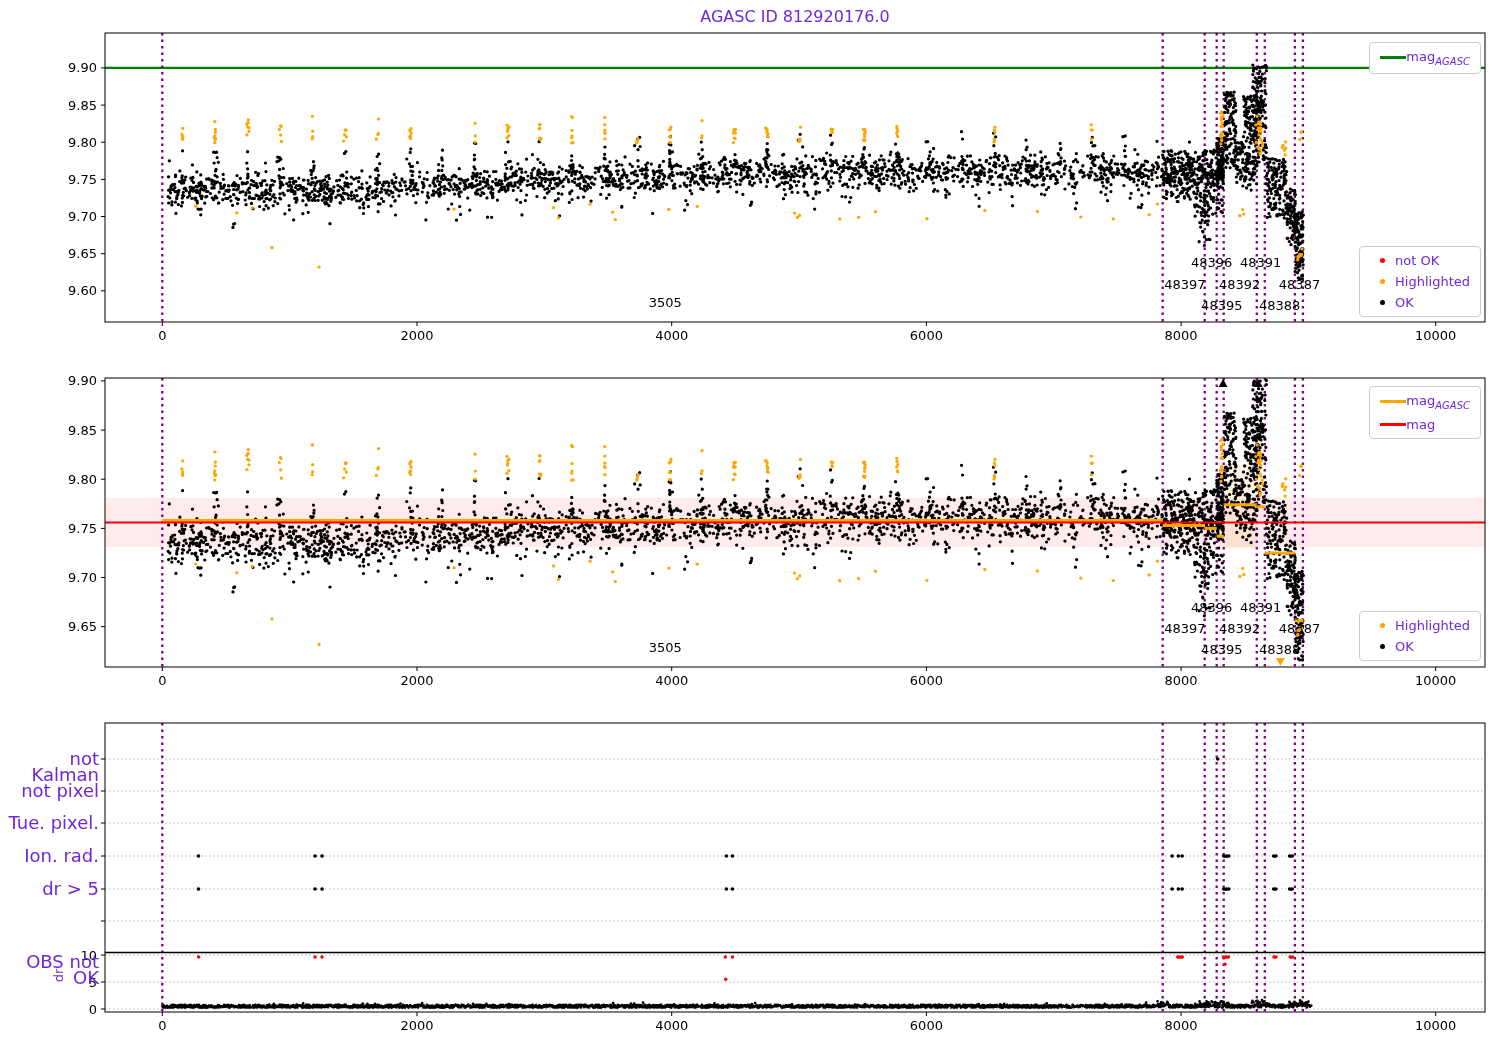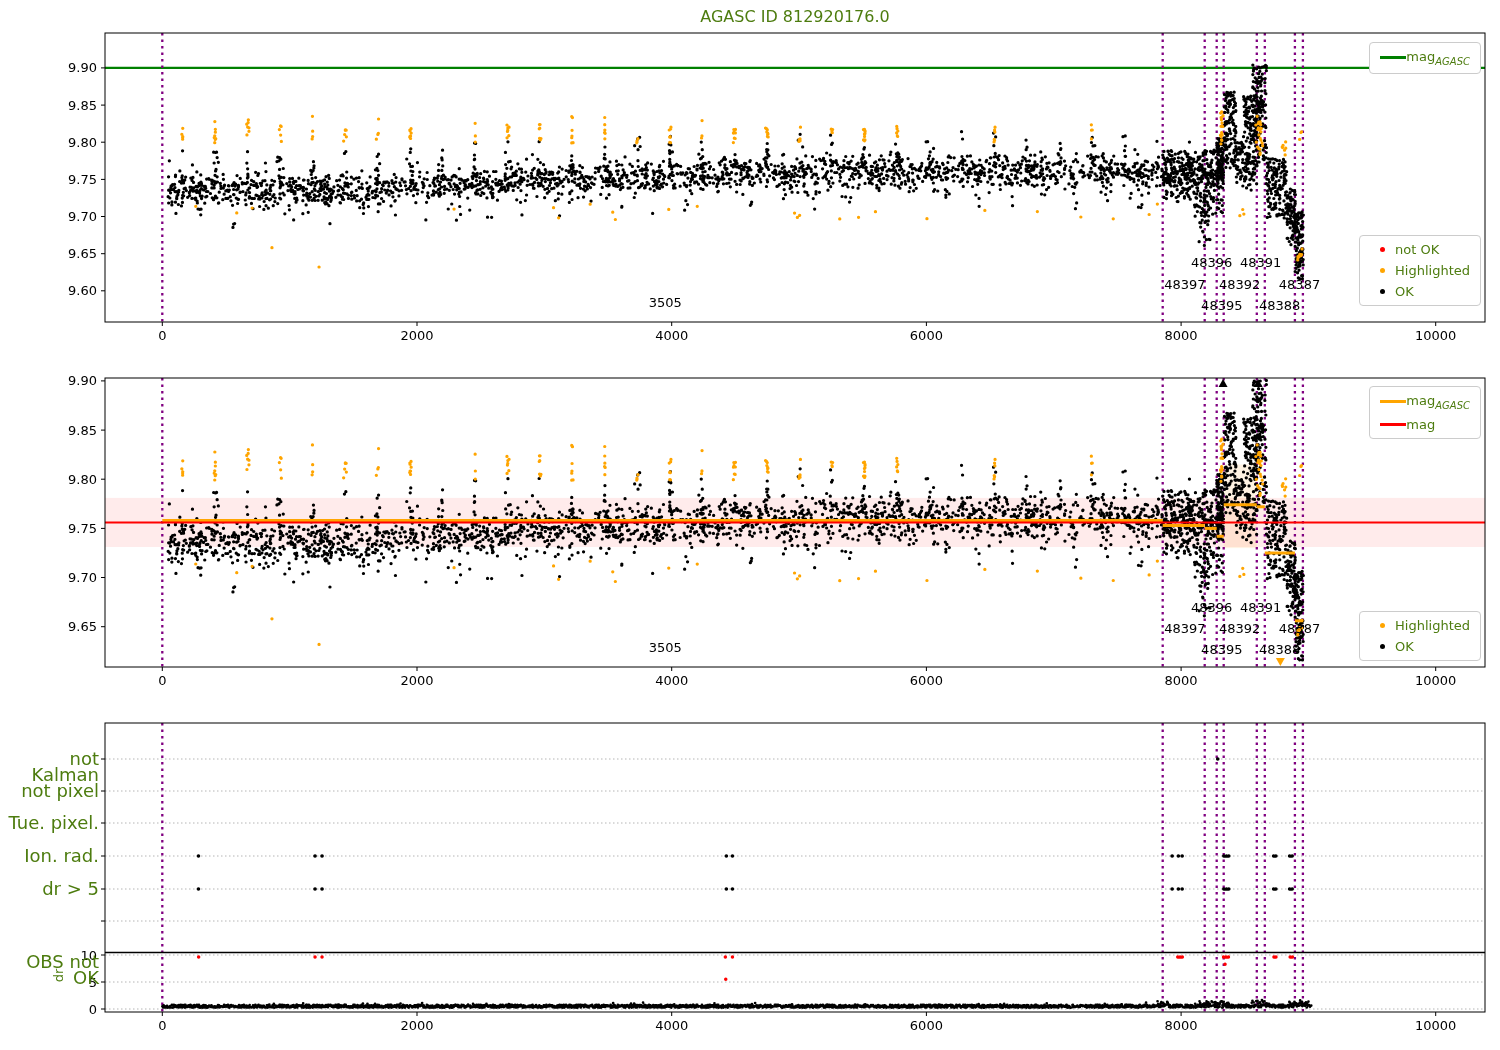--- a/index.html
+++ b/index.html
@@ -1,17 +1,17 @@
 <!DOCTYPE html>
 <html><head>
 <meta charset="utf-8">
 <style>
   html,body{margin:0;padding:0;background:#fff;}
   #fig{position:relative;width:1500px;height:1050px;background:#fff;overflow:hidden;
-       font-family:"DejaVu Sans","Liberation Sans",sans-serif;color:#4d7c0f;}
+       font-family:"DejaVu Sans","Liberation Sans",sans-serif;color:#6d28d9;}
   .title{position:absolute;left:105px;width:1380px;text-align:center;font-size:16px;}
   .legend{position:absolute;right:19px;background:#fff;border:1px solid #ccc;border-radius:4px;
           padding:6px 10px;font-size:13px;display:flex;flex-direction:column;gap:6px;z-index:6;}
   .li{display:flex;align-items:center;white-space:nowrap;}
   .sw-line{width:26px;height:3px;display:inline-block;flex:0 0 auto;}
   .sw-dot{width:5px;height:5px;border-radius:50%;display:inline-block;flex:0 0 auto;margin:0 10px;}
   .lab sub{font-size:10px;font-style:italic;}
   .cat{position:absolute;left:0;width:99px;text-align:right;font-size:18px;line-height:16px;}
   #dr-label{position:absolute;left:52px;top:968px;font-size:13px;transform:rotate(-90deg);transform-origin:center;}
   svg text{font-family:"DejaVu Sans","Liberation Sans",sans-serif;}
@@ -184,21 +184,21 @@
         </g>
       </svg></div>
 
   <div class="legend" style="top:42px">
     <div class="li">
       <span class="sw-line" style="background: rgb(0, 128, 0);"></span>
       <span class="lab"><span>mag</span><sub>AGASC</sub></span>
     </div>
   </div>
 
-  <div class="legend" style="top:235px">
+  <div class="legend" style="top:246px">
     <div class="li">
       <span class="sw-dot" style="background: rgb(255, 0, 0);"></span>
       <span class="lab">not OK</span>
     </div>
     <div class="li">
       <span class="sw-dot" style="background: rgb(255, 165, 0);"></span>
       <span class="lab">Highlighted</span>
     </div>
     <div class="li">
       <span class="sw-dot" style="background: rgb(0, 0, 0);"></span>

